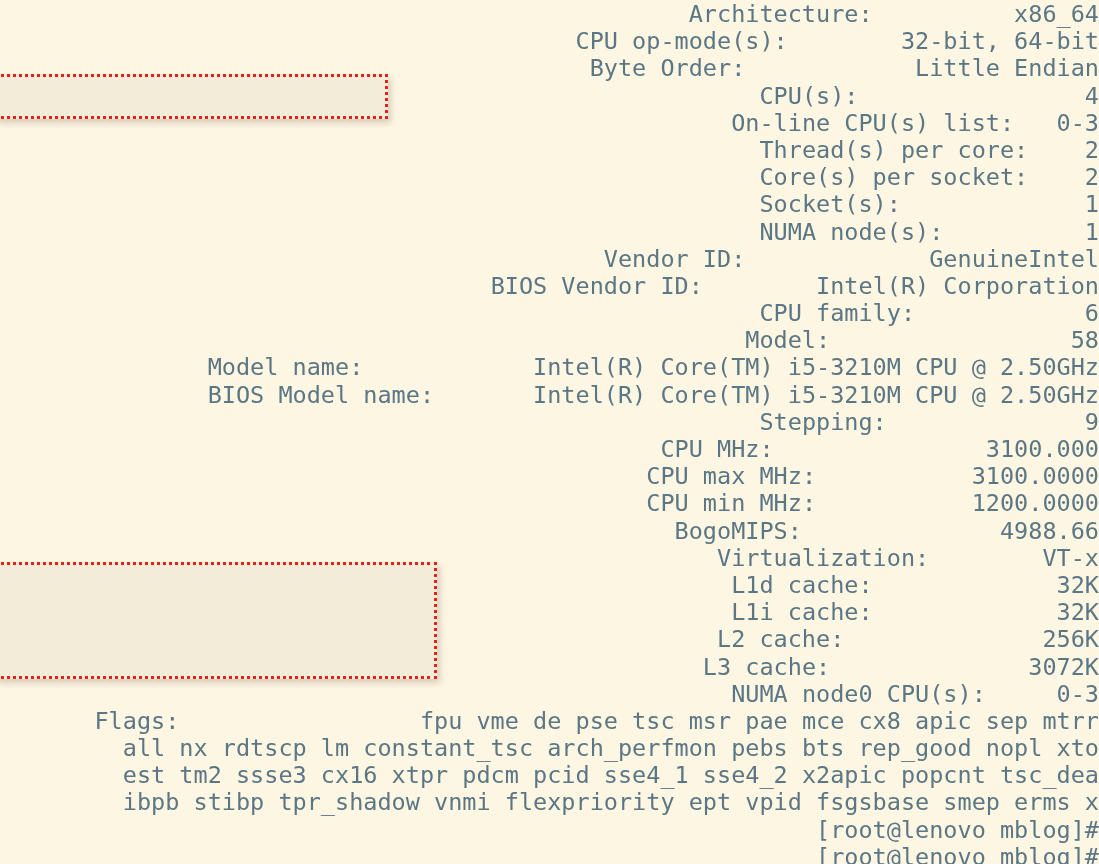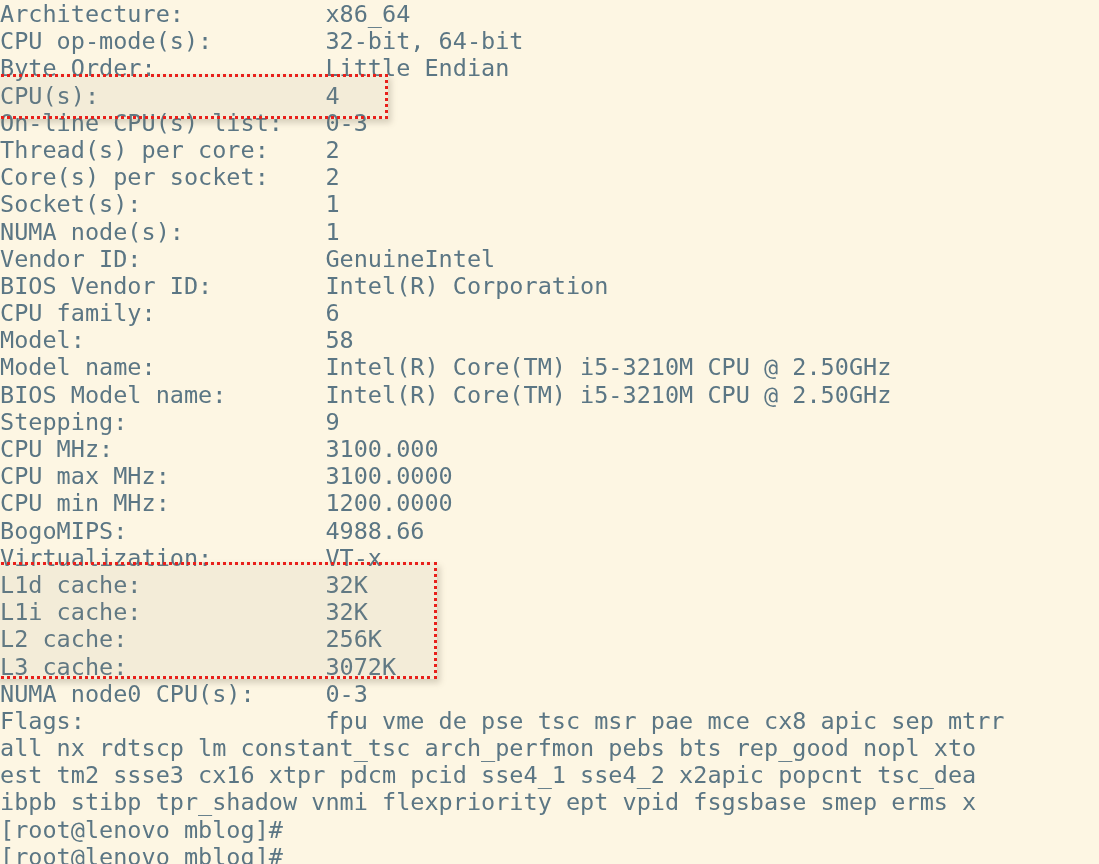--- a/index.html
+++ b/index.html
@@ -25,20 +25,21 @@
     left: 0;
     width: 100%;
     padding-top: 1px;
     white-space: pre;
     z-index: 2;
   }
   .line {
     height: 27.2px;
     white-space: pre;
     letter-spacing: 0px;
+    text-align: right;
   }
   
   .annot {
     position: absolute;
     box-sizing: border-box;
     border: 3px dotted #e8201b;
     background: rgba(160,150,130,0.10);
     box-shadow: 3px 4px 6px rgba(120,110,90,0.28);
     z-index: 3;
     pointer-events: none;

